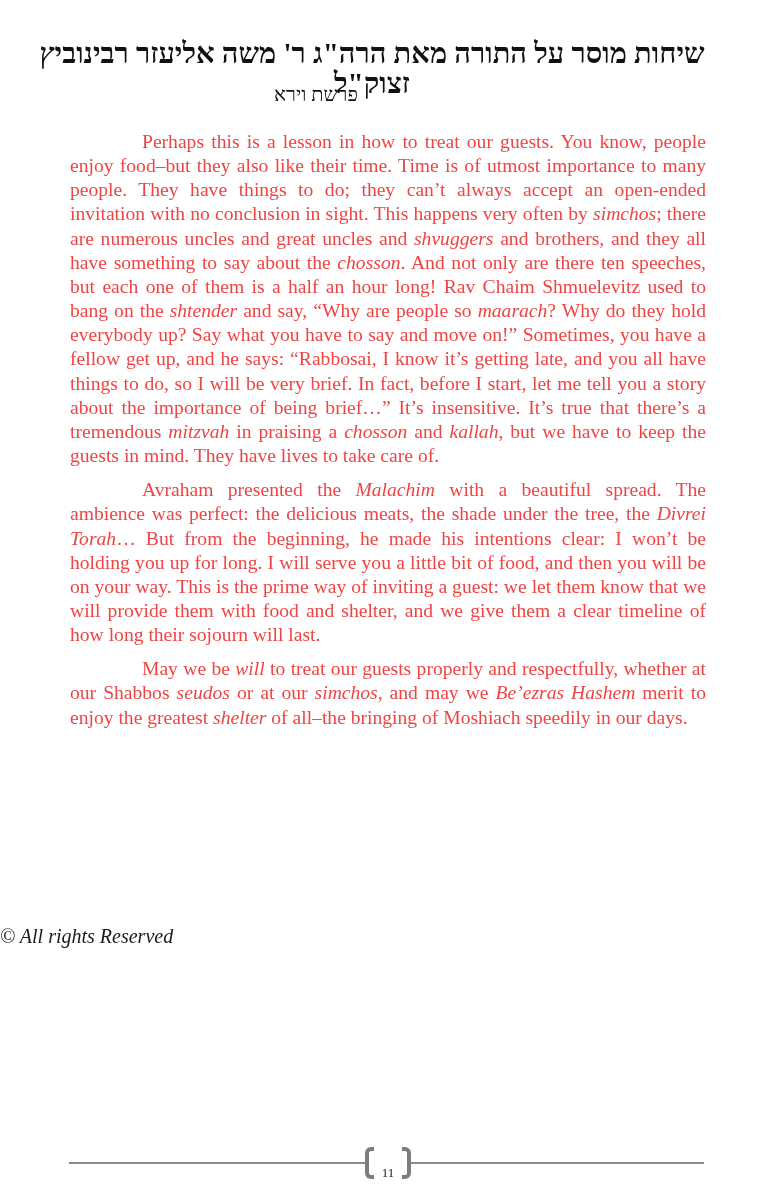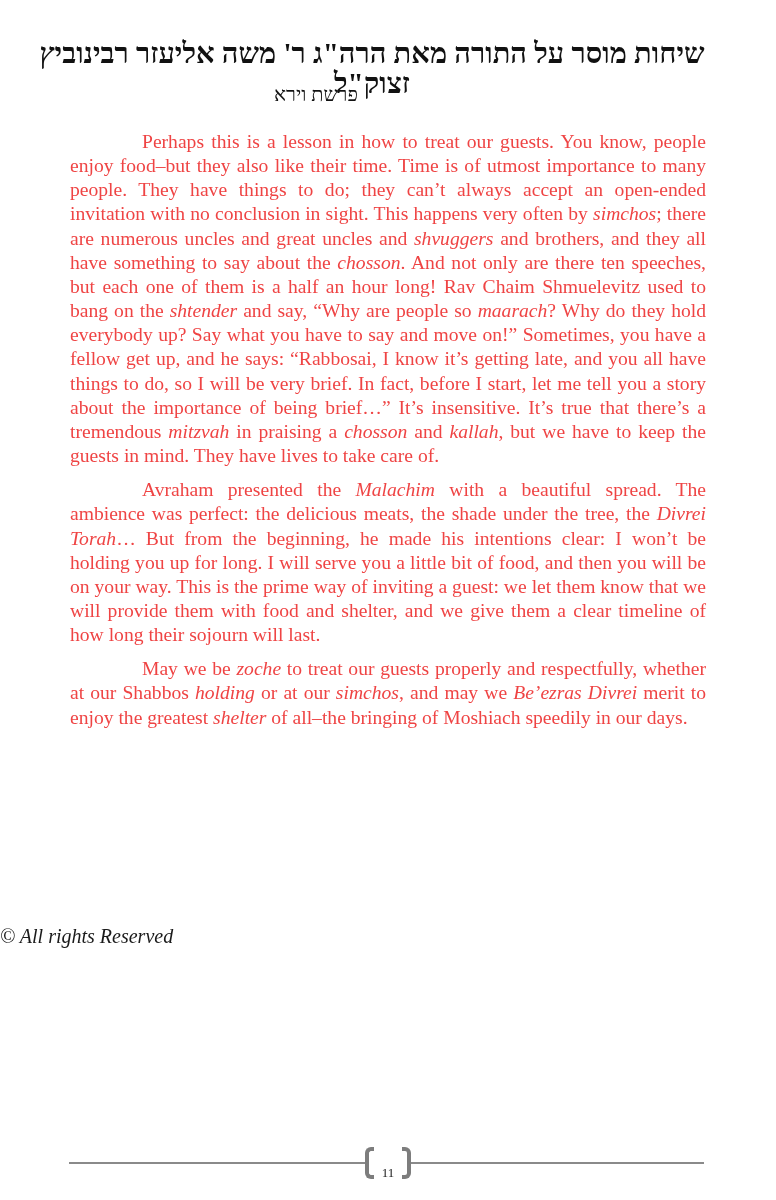--- a/index.html
+++ b/index.html
@@ -127,21 +127,21 @@
   </style>
 </head>
 <body>
 
 <div class="header-title">שיחות מוסר על התורה מאת הרה"ג ר' משה אליעזר רבינוביץ זצוק"ל</div>
 <div class="header-subtitle">פרשת וירא</div>
 
 <div class="body-text">
   <p>Perhaps this is a lesson in how to treat our guests. You know, people enjoy food–but they also like their time. Time is of utmost importance to many people. They have things to do; they can’t always accept an open-ended invitation with no conclusion in sight. This happens very often by <em>simchos</em>; there are numerous uncles and great uncles and <em>shvuggers</em> and brothers, and they all have something to say about the <em>chosson</em>. And not only are there ten speeches, but each one of them is a half an hour long! Rav Chaim Shmuelevitz used to bang on the <em>shtender</em> and say, “Why are people so <em>maarach</em>? Why do they hold everybody up? Say what you have to say and move on!” Sometimes, you have a fellow get up, and he says: “Rabbosai, I know it’s getting late, and you all have things to do, so I will be very brief. In fact, before I start, let me tell you a story about the importance of being brief…” It’s insensitive. It’s true that there’s a tremendous <em>mitzvah</em> in praising a <em>chosson</em> and <em>kallah</em>, but we have to keep the guests in mind. They have lives to take care of.</p>
   <p>Avraham presented the <em>Malachim</em> with a beautiful spread. The ambience was perfect: the delicious meats, the shade under the tree, the <em>Divrei Torah</em>… But from the beginning, he made his intentions clear: I won’t be holding you up for long. I will serve you a little bit of food, and then you will be on your way. This is the prime way of inviting a guest: we let them know that we will provide them with food and shelter, and we give them a clear timeline of how long their sojourn will last.</p>
-  <p>May we be <em>zoche</em> to treat our guests properly and respectfully, whether at our Shabbos <em>holding</em> or at our <em>simchos</em>, and may we <em>Be’ezras Divrei</em> merit to enjoy the greatest <em>shelter</em> of all–the bringing of Moshiach speedily in our days.</p>
+  <p>May we be <em>will</em> to treat our guests properly and respectfully, whether at our Shabbos <em>seudos</em> or at our <em>simchos</em>, and may we <em>Be’ezras Hashem</em> merit to enjoy the greatest <em>shelter</em> of all–the bringing of Moshiach speedily in our days.</p>
 </div>
 
 <div class="copyright">© All rights Reserved</div>
 
 <div class="footer">
   <div class="footer-rule left"></div>
   <div class="page-number-wrap">
     <span class="bracket left"></span>
     <span class="page-number">11</span>
     <span class="bracket right"></span>

